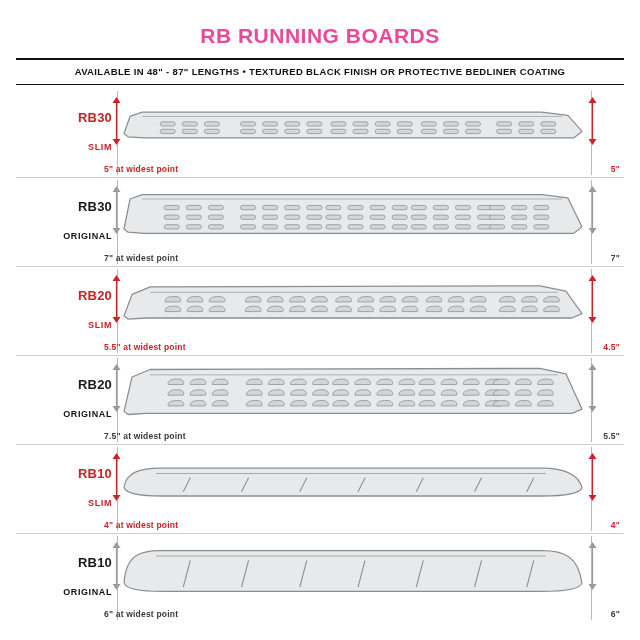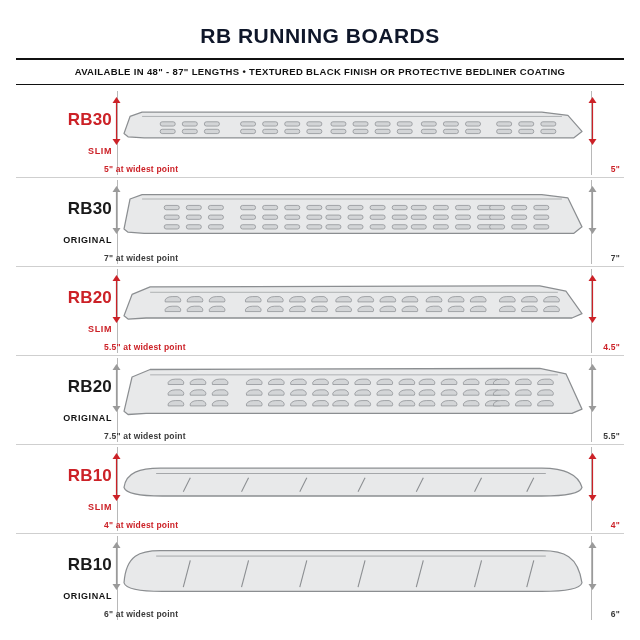--- a/index.html
+++ b/index.html
@@ -21,21 +21,21 @@
     box-sizing: border-box;
     padding: 0 16px;
   }
   .title {
     text-align: center;
     font-size: 21px;
     font-weight: bold;
     letter-spacing: 0.5px;
     margin-top: 24px;
     margin-bottom: 10px;
-    color: #0f172a;
+    color: #ec4899;
   }
   .rule {
     border-top: 2px solid #111111;
     margin: 0 0 0 0;
   }
   .subtitle {
     text-align: center;
     font-size: 9.5px;
     font-weight: bold;
     letter-spacing: 0.35px;
@@ -54,21 +54,21 @@
   .row:last-child { border-bottom: none; }
 
   .label {
     position: absolute;
     left: 18px;
     top: 22px;
     width: 78px;
     text-align: right;
   }
   .label .model {
-    font-size: 17px;
+    font-size: 13px;
     font-weight: bold;
     letter-spacing: 0.2px;
     line-height: 1.05;
     display: block;
   }
   .label .variant {
     font-size: 9px;
     font-weight: bold;
     letter-spacing: 0.6px;
     display: block;

